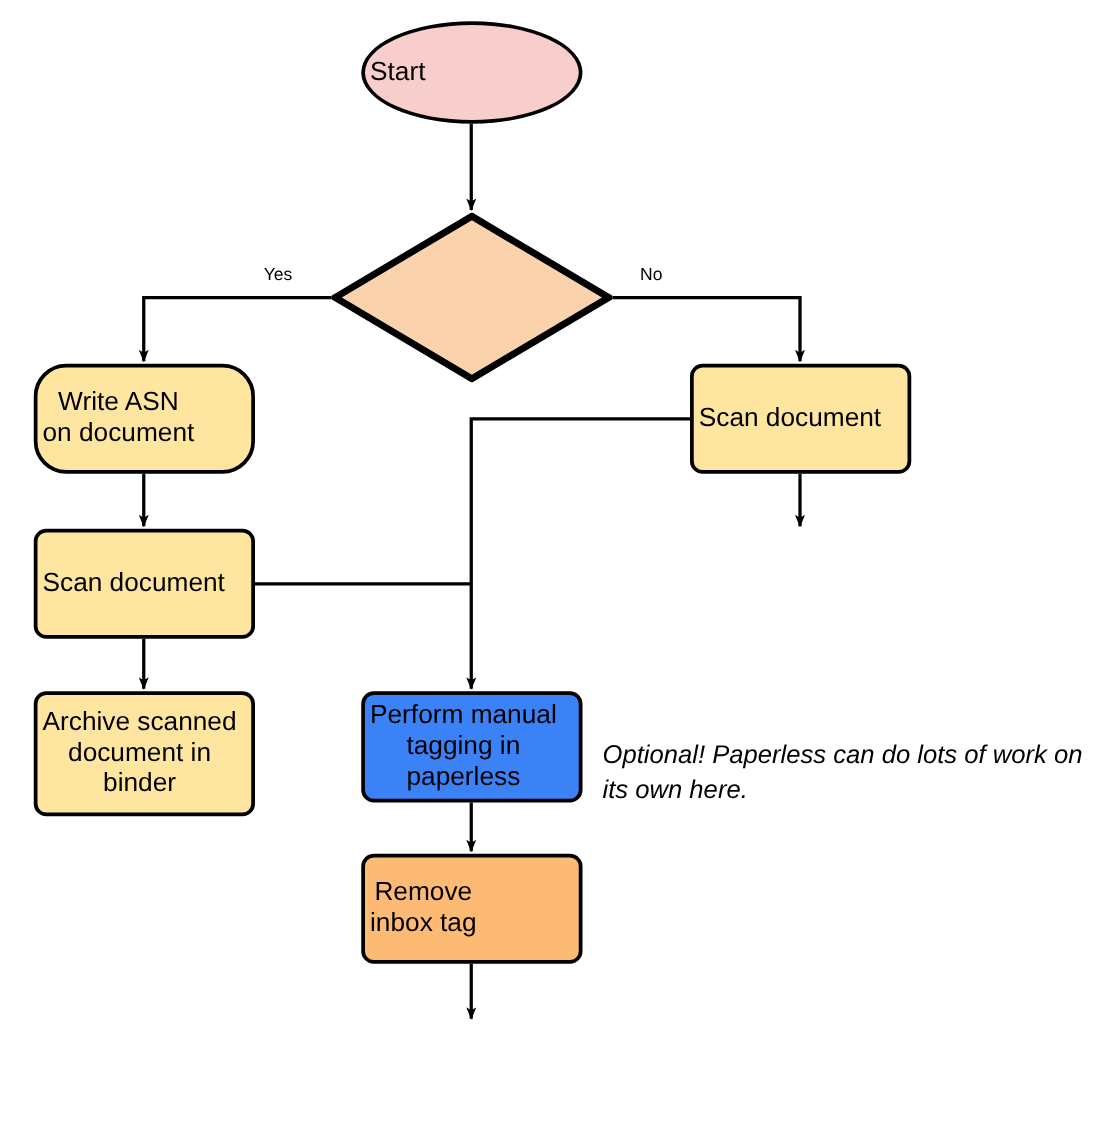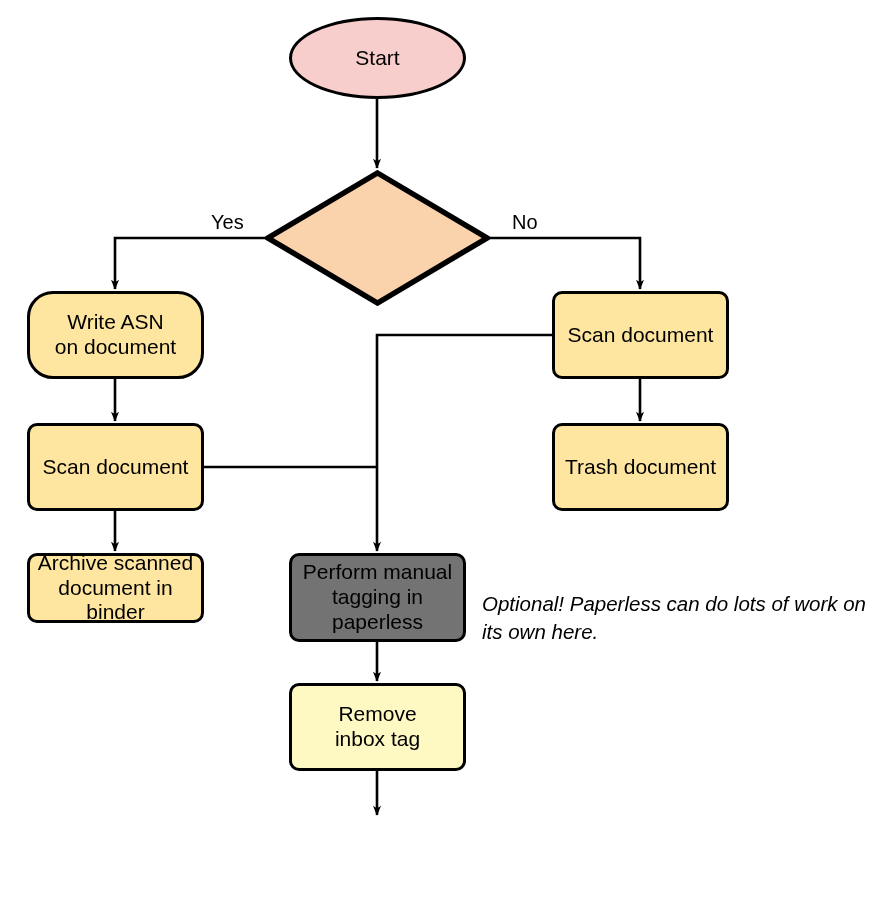--- a/index.html
+++ b/index.html
@@ -24,21 +24,20 @@
     left: 0;
     top: 0;
     width: 888px;
     height: 907px;
   }
   .node {
     position: absolute;
     box-sizing: border-box;
     display: flex;
     align-items: center;
-    justify-content: center;
     text-align: center;
     line-height: 1.18;
     font-size: 21px;
     color: #000000;
     z-index: 2;
   }
   .node-process {
     border: 3px solid #000000;
     border-radius: 10px;
   }
@@ -60,21 +59,21 @@
   .node-decision .node-label {
     position: relative;
     z-index: 1;
   }
   .node-label {
     white-space: pre-line;
     padding: 0 4px;
   }
   .edge-label {
     position: absolute;
-    font-size: 20px;
+    font-size: 14px;
     color: #000000;
     z-index: 3;
     white-space: nowrap;
   }
   .note {
     position: absolute;
     font-style: italic;
     font-size: 20.5px;
     line-height: 1.35;
     color: #000000;
@@ -131,37 +130,34 @@
   </div>
 
   <div class="node node-process" style="left:552px; top:291px; width:177px; height:88px; background:#ffe6a0;">
     <span class="node-label">Scan document</span>
   </div>
 
   <div class="node node-process" style="left:27px; top:423px; width:177px; height:88px; background:#ffe6a0;">
     <span class="node-label">Scan document</span>
   </div>
 
-  <div class="node node-process" style="left:552px; top:423px; width:177px; height:88px; background:#ffe6a0;">
-    <span class="node-label">Trash document</span>
-  </div>
 
-  <div class="node node-process" style="left:27px; top:553px; width:177px; height:70px; background:#ffe6a0;">
+  <div class="node node-process" style="left:27px; top:553px; width:177px; height:100px; background:#ffe6a0;">
     <span class="node-label">Archive scanned
 document in
 binder</span>
   </div>
 
-  <div class="node node-process" style="left:289px; top:553px; width:177px; height:89px; background:#737373;">
+  <div class="node node-process" style="left:289px; top:553px; width:177px; height:89px; background:#3b82f6;">
     <span class="node-label">Perform manual
 tagging in
 paperless</span>
   </div>
 
-  <div class="node node-process" style="left:289px; top:683px; width:177px; height:88px; background:#fef9c3;">
+  <div class="node node-process" style="left:289px; top:683px; width:177px; height:88px; background:#fdba74;">
     <span class="node-label">Remove
 inbox tag</span>
   </div>
 
 
   <div class="edge-label" style="left:211px; top:211px;">Yes</div>
 
   <div class="edge-label" style="left:512px; top:211px;">No</div>
 
   <div class="note" style="left:482px; top:590px;">Optional! Paperless can do lots of work on its own here.</div>

